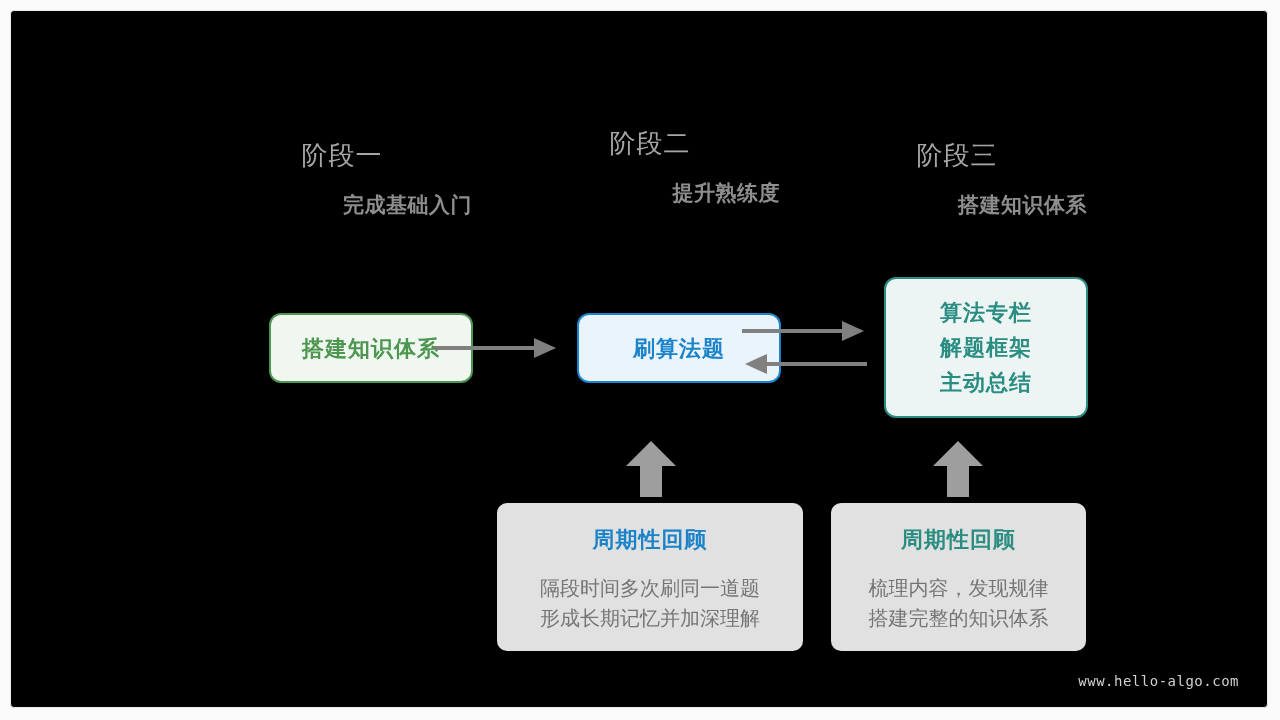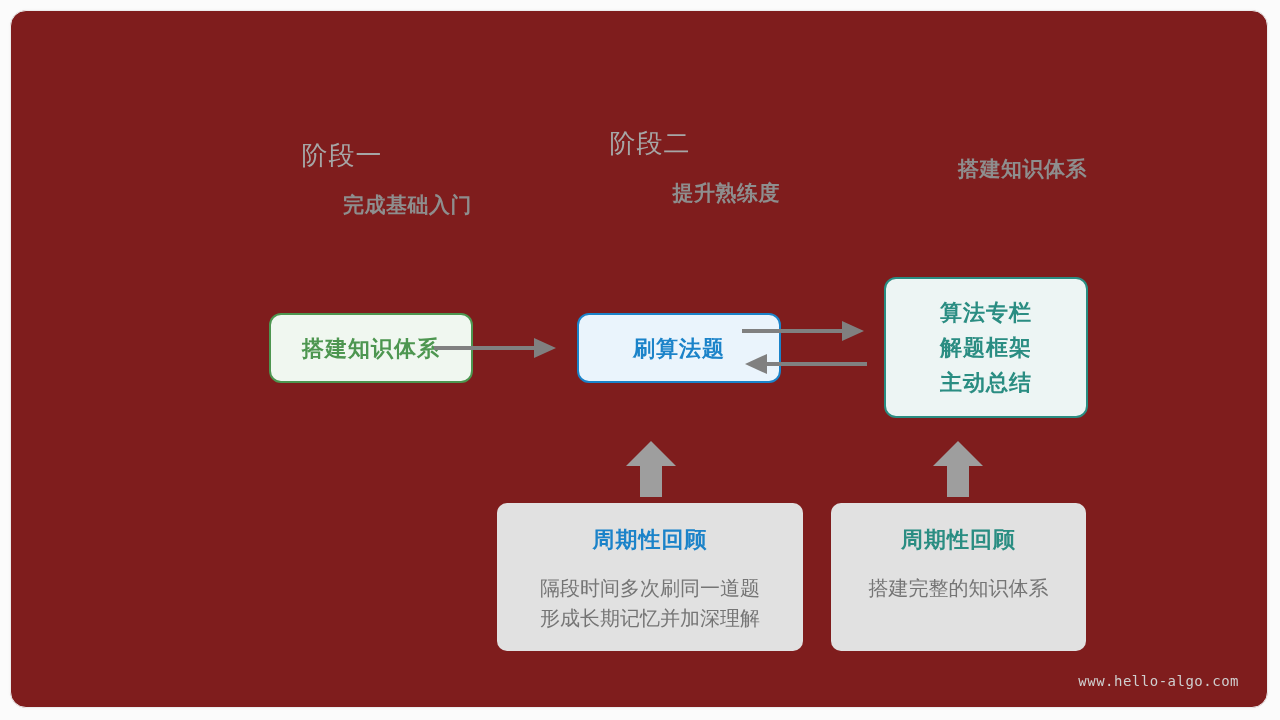--- a/index.html
+++ b/index.html
@@ -14,23 +14,23 @@
     overflow: hidden;
   }
 
   
   #canvas {
     position: absolute;
     left: 10px;
     top: 10px;
     width: 1258px;
     height: 698px;
-    background: #7f1d1d;
+    background: #000000;
     border: 1px solid #ececec;
-    border-radius: 16px;
+    border-radius: 4px;
     box-sizing: border-box;
     box-shadow: 0 0 3px rgba(0,0,0,0.035);
   }
 
   
   .stage {
     position: absolute;
     text-align: center;
     width: 260px;
   }
@@ -149,20 +149,21 @@
     <div class="stage-name">阶段一</div>
     <div class="stage-goal">完成基础入门</div>
   </div>
 
   <div class="stage" style="left:509px; top:114px;">
     <div class="stage-name">阶段二</div>
     <div class="stage-goal">提升熟练度</div>
   </div>
 
   <div class="stage" style="left:816px; top:126px;">
+    <div class="stage-name">阶段三</div>
     <div class="stage-goal">搭建知识体系</div>
   </div>
 
   <div class="node" id="node-book">
     <div class="line">搭建知识体系</div>
   </div>
 
   <div class="node" id="node-practice">
     <div class="line">刷算法题</div>
   </div>
@@ -177,20 +178,21 @@
     <div class="note-title">周期性回顾</div>
     <div class="note-body">
       <div>隔段时间多次刷同一道题</div>
       <div>形成长期记忆并加深理解</div>
     </div>
   </div>
 
   <div class="note" id="note-summary">
     <div class="note-title">周期性回顾</div>
     <div class="note-body">
+      <div>梳理内容，发现规律</div>
       <div>搭建完整的知识体系</div>
     </div>
   </div>
 
   <svg class="conn" style="left:423px; top:317px;" width="125" height="40" viewBox="0 0 125 40">
     <line x1="0" y1="20" x2="103" y2="20" stroke="#808080" stroke-width="4"></line>
     <polygon points="100,10 122,20 100,30" fill="#808080"></polygon>
   </svg>
 
   <svg class="conn" style="left:731px; top:300px;" width="125" height="40" viewBox="0 0 125 40">

